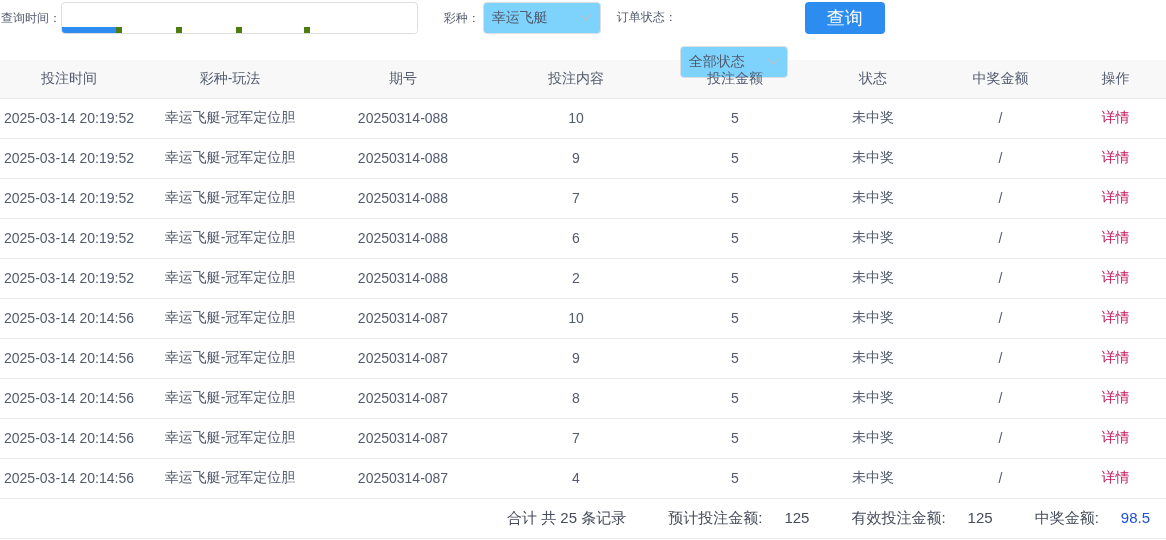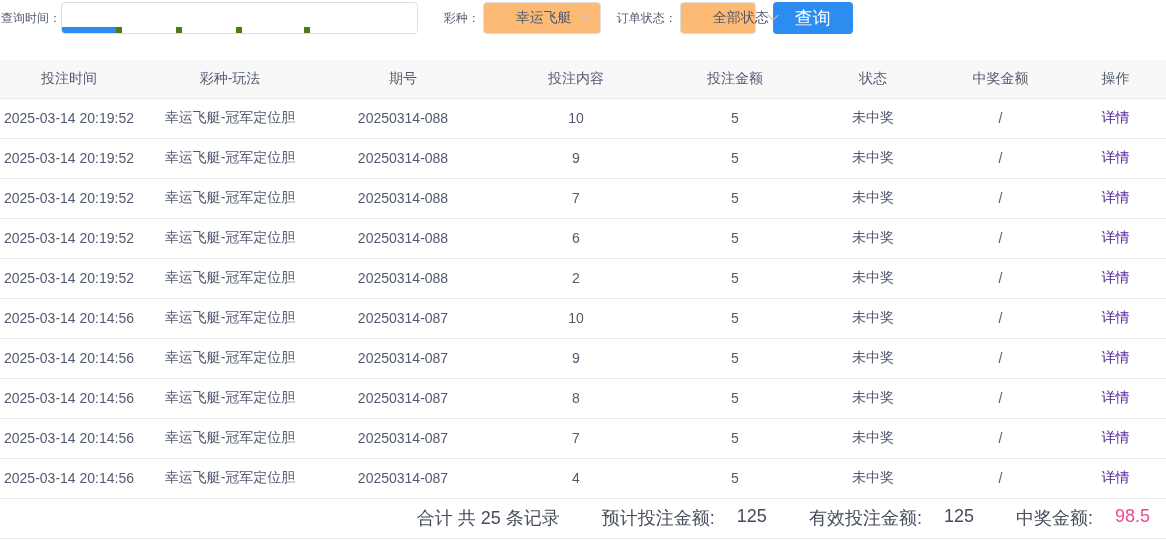--- a/index.html
+++ b/index.html
@@ -19,28 +19,28 @@
     display:inline-flex; height:32px; border:1px solid #dcdee2;
     border-radius:4px; overflow:hidden; background:#fff;
   }
   .time-btn {
     border:none; background:#fff; color:#515a6e; font-size:14px;
     font-family:inherit; padding:17px 13px; height:100%; cursor:pointer; line-height:30px;margin-top:24px;
   }
   .time-btn + .time-btn { border-left:6px solid #4d7c0f; }
   .time-btn.active { background:#2d8cf0; color:#fff; border-left-color:#2d8cf0; }
   .sel-label { margin-left:26px; }
-  .status-label { margin-left:16px; }
+  .status-label { margin-left:16px;font-family:Liberation Mono, monospace; }
   .select-box {
     display:inline-flex; align-items:center; justify-content:space-between;
-    height:32px; border:1px solid #dcdee2; border-radius:4px; background:#fdba74;
-    padding:0 10px 0 32px; cursor:pointer; margin-left:3px;
+    height:32px; border:1px solid #dcdee2; border-radius:4px; background:#7dd3fc;
+    padding:0 10px 0 8px; cursor:pointer; margin-left:3px;
   }
   .select-lottery { width:118px; }
-  .select-status  { width:76px; }
+  .select-status  { width:108px;margin-top:44px; }
   .chevron {
     width:8px; height:8px; border-right:1.5px solid #bcc0c8; border-bottom:1.5px solid #bcc0c8;
     transform:rotate(45deg) translate(-2px,-2px); flex:none;
   }
   .search-btn {
     margin-left:17px; width:80px; height:32px; border:none; border-radius:4px;
     background:#2d8cf0; color:#fff; font-size:18px; font-family:inherit; cursor:pointer;
   }
 
   
@@ -51,30 +51,30 @@
     color:#515a6e; text-align:center; border-bottom:1px solid #e8eaec;
   }
   tbody td {
     height:40px; text-align:center; font-size:14px; color:#515a6e;
     border-bottom:1px solid #e8eaec; background:#fff;
   }
   th:nth-child(1){width:150px;} th:nth-child(2){width:172px;}
   th:nth-child(3){width:174px;} th:nth-child(4){width:172px;}
   th:nth-child(5){width:146px;} th:nth-child(6){width:130px;}
   th:nth-child(7){width:125px;text-align:center;} th:nth-child(8){width:105px;}
-  .detail-link { color:#4c1d95; text-decoration:none; cursor:pointer; }
+  .detail-link { color:#be185d; text-decoration:none; cursor:pointer; }
 
   
   .summary {
     height:40px; display:flex; align-items:center; justify-content:flex-end;
     gap:42px; padding-right:16px; border-bottom:1px solid #e8eaec;
-    font-size:18px; color:#464c5b;
+    font-size:15px; color:#464c5b;
   }
   .summary .pair { display:inline-flex; gap:22px; }
-  .win-value { color:#ec4899; }
+  .win-value { color:#1d4ed8; }
 </style>
 </head>
 <body>
 
 <div class="filter-bar">
   <span class="filter-label">查询时间：</span>
   <span class="btn-group">
       <button class="time-btn active">今天</button>
       <button class="time-btn">昨天</button>
       <button class="time-btn">前天</button>

